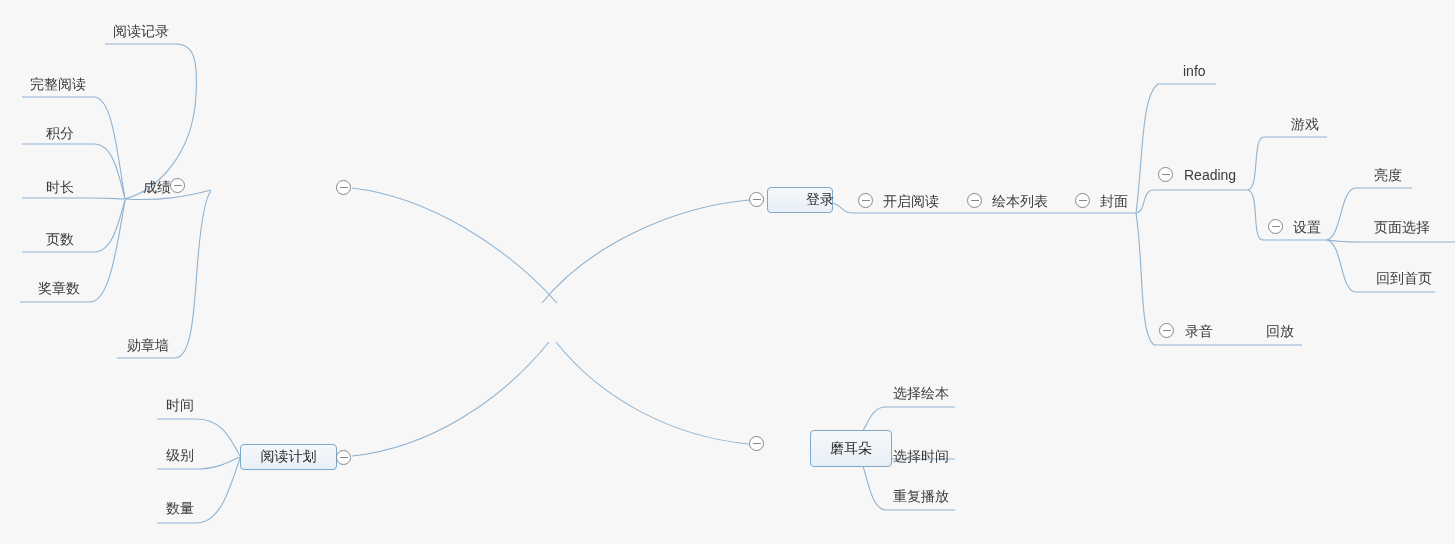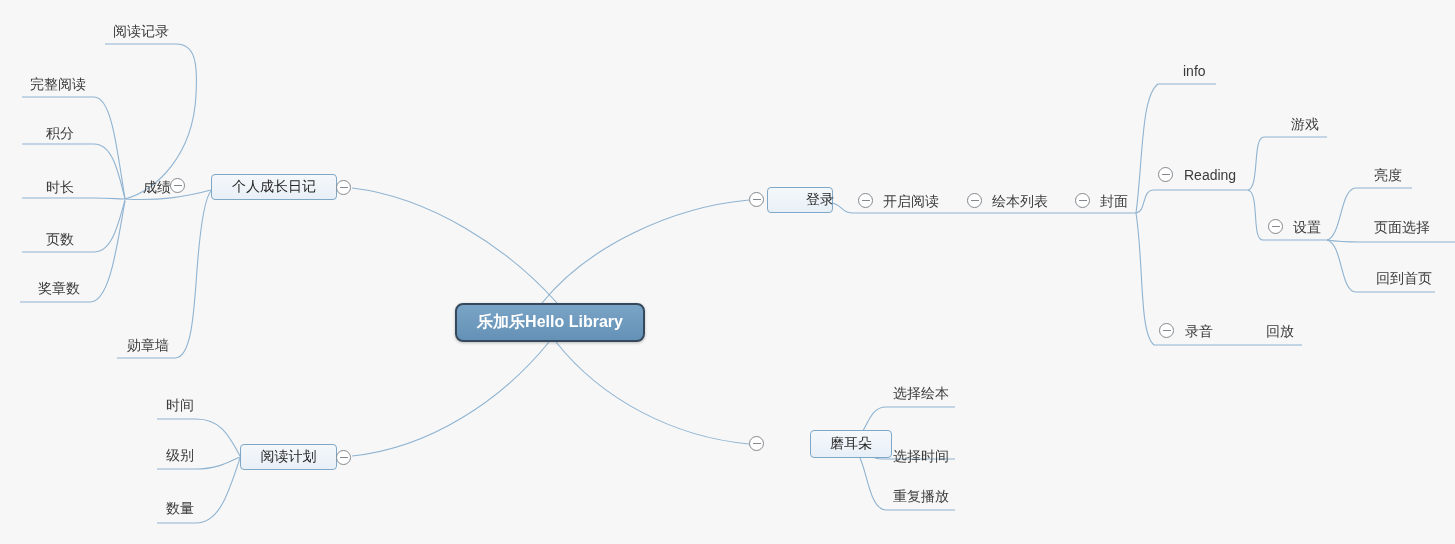--- a/index.html
+++ b/index.html
@@ -81,26 +81,24 @@
     <path d="M1327,240 C1340,242 1348,242 1360,242 H1455"></path>
     <path d="M1327,240 C1343,244 1340,292 1356,292 H1435"></path>
 
     <path d="M556,342 C602,400 674,437 749,444"></path>
 
     <path d="M848,443 C868,440 865,407 886,407 H955"></path>
     <path d="M848,444 C864,445 866,459 882,459 H955"></path>
     <path d="M848,445 C868,448 865,510 886,510 H955"></path>
   </svg>
 
-  <div class="central" style="left:455px; top:303px; width:190px; height:39px;">乐加乐Hello Library</div>
 
-  <div class="topic" style="left:211px; top:174px; width:126px; height:26px;">个人成长日记</div>
   <div class="topic" style="left:240px; top:444px; width:97px; height:26px;">阅读计划</div>
   <div class="topic" style="left:767px; top:187px; width:66px; height:26px;padding-left:40px;">登录</div>
-  <div class="topic" style="left:810px; top:430px; width:82px; height:28px;">磨耳朵</div>
+  <div class="topic" style="left:810px; top:430px; width:82px; height:37px;">磨耳朵</div>
 
   <div class="leaf" style="left:143px; top:177px;">成绩</div>
   <div class="leaf" style="left:113px; top:21px;">阅读记录</div>
   <div class="leaf" style="left:30px; top:74px;">完整阅读</div>
   <div class="leaf" style="left:46px; top:123px;">积分</div>
   <div class="leaf" style="left:46px; top:177px;">时长</div>
   <div class="leaf" style="left:46px; top:229px;">页数</div>
   <div class="leaf" style="left:38px; top:278px;">奖章数</div>
   <div class="leaf" style="left:127px; top:335px;">勋章墙</div>
 

